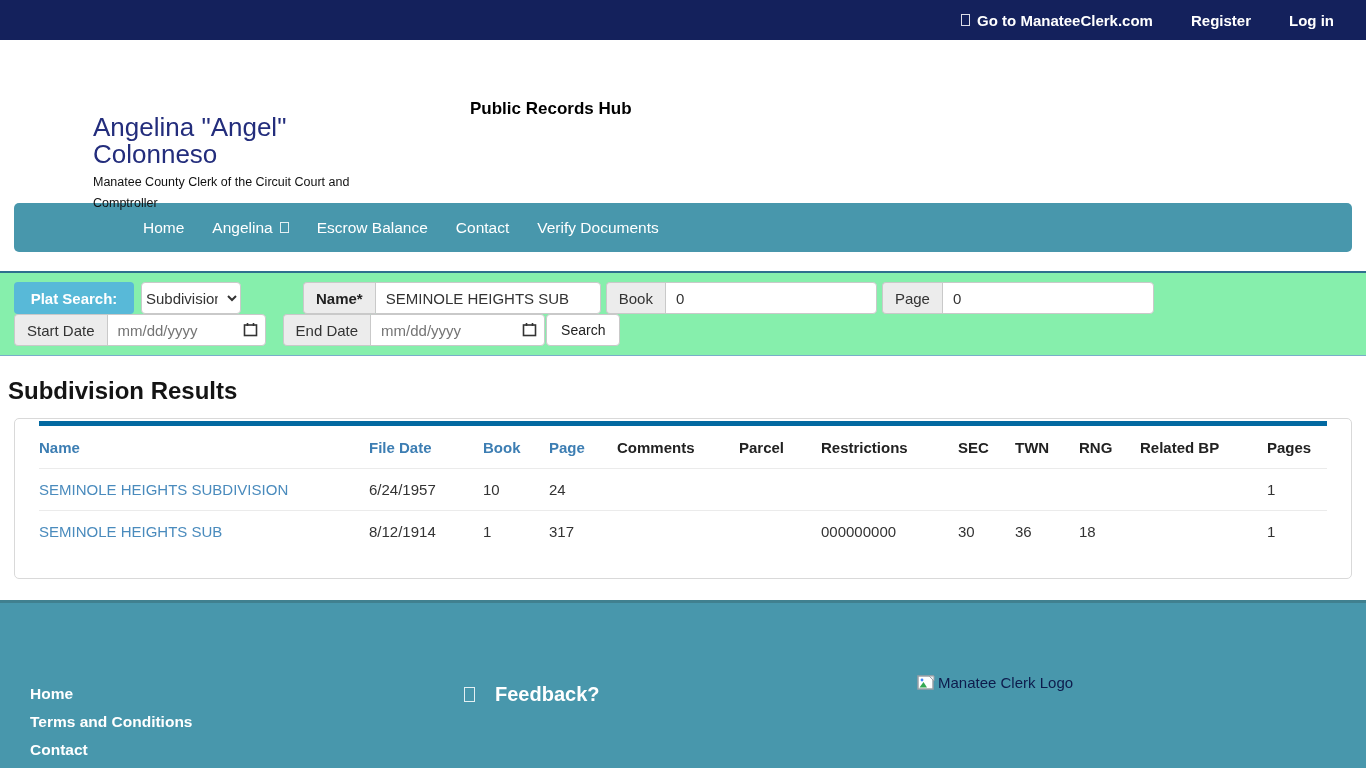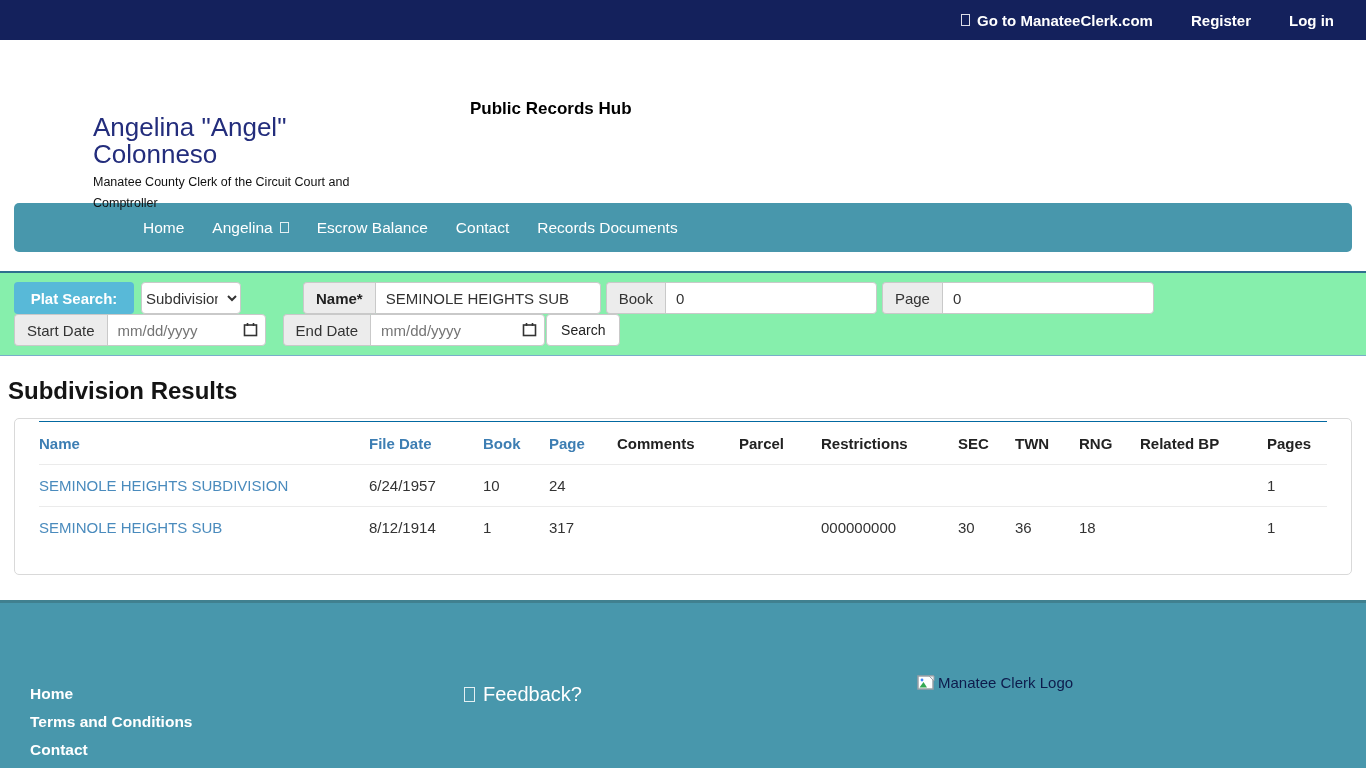--- a/index.html
+++ b/index.html
@@ -76,38 +76,38 @@
 
   
   .results-heading { margin: 21px 0 13px 8px; font-size: 24px; font-weight: 700; color: #141414; }
   .results-panel {
     margin: 0 14px; background: #ffffff; border: 1px solid #d9d9d9; border-radius: 5px;
     padding: 2px 24px 26px 24px;
   }
   table { width: 100%; border-collapse: collapse; font-size: 15px; table-layout: fixed; }
   thead th {
     text-align: left; font-weight: 700; color: #222222; padding: 13px 6px 12px 0;
-    border-top: 1px solid #0369a1; border-bottom: 1px solid #ebebeb; white-space: nowrap;
+    border-top: 5px solid #0369a1; border-bottom: 1px solid #ebebeb; white-space: nowrap;
   }
   thead th.sortable { color: #3d7eb3; cursor: pointer; }
   tbody td { padding: 12px 6px 12px 0; color: #333333; white-space: nowrap; overflow: hidden; }
   tbody tr + tr td { border-top: 1px solid #ebebeb; }
   td.link { color: #4a8bbd; cursor: pointer; }
 
   
   .footer {
     position: absolute; left: 0; right: 0; top: 600px; height: 168px;
     background: #4897ac; border-top: 3px solid #40808f;
   }
   .footer-links { position: absolute; left: 30px; top: 77px; }
   .footer-links a {
     display: block; color: #ffffff; font-weight: 700; font-size: 15.5px;
     line-height: 28px; text-decoration: none; cursor: pointer;
   }
-  .feedback { position: absolute; left: 464px; top: 80px; color: #ffffff; font-size: 20px; font-weight: 400; display: flex; align-items: center; gap: 8px; cursor: pointer; }
+  .feedback { position: absolute; left: 464px; top: 80px; color: #ffffff; font-size: 20px; font-weight: 700; display: flex; align-items: center; gap: 20px; cursor: pointer; }
   .fb-box { display: inline-block; width: 11px; height: 15px; border: 1px solid rgba(255,255,255,.85); }
   .logo-alt { position: absolute; left: 917px; top: 674px; display: flex; align-items: center; gap: 2px; }
   .logo-alt span.alt-text { color: #0d1b4c; font-size: 15px; }
 </style>
 </head>
 <body>
 
 <div class="topbar">
   <a>
     <span class="box-icon"></span>
@@ -135,21 +135,21 @@
     <span>Angelina</span>
     <span class="caret-box"></span>
   </a>
   <a>
       <span>Escrow Balance</span>
     </a>
   <a>
       <span>Contact</span>
     </a>
   <a>
-      <span>Records Documents</span>
+      <span>Verify Documents</span>
     </a>
 </div>
 
 <div class="filter-strip">
   <div class="filter-row">
     <button class="plat-btn">Plat Search:</button>
     <select class="type-select">
       <option>Subdivision</option>
     </select>
     <div class="igroup ml22">

